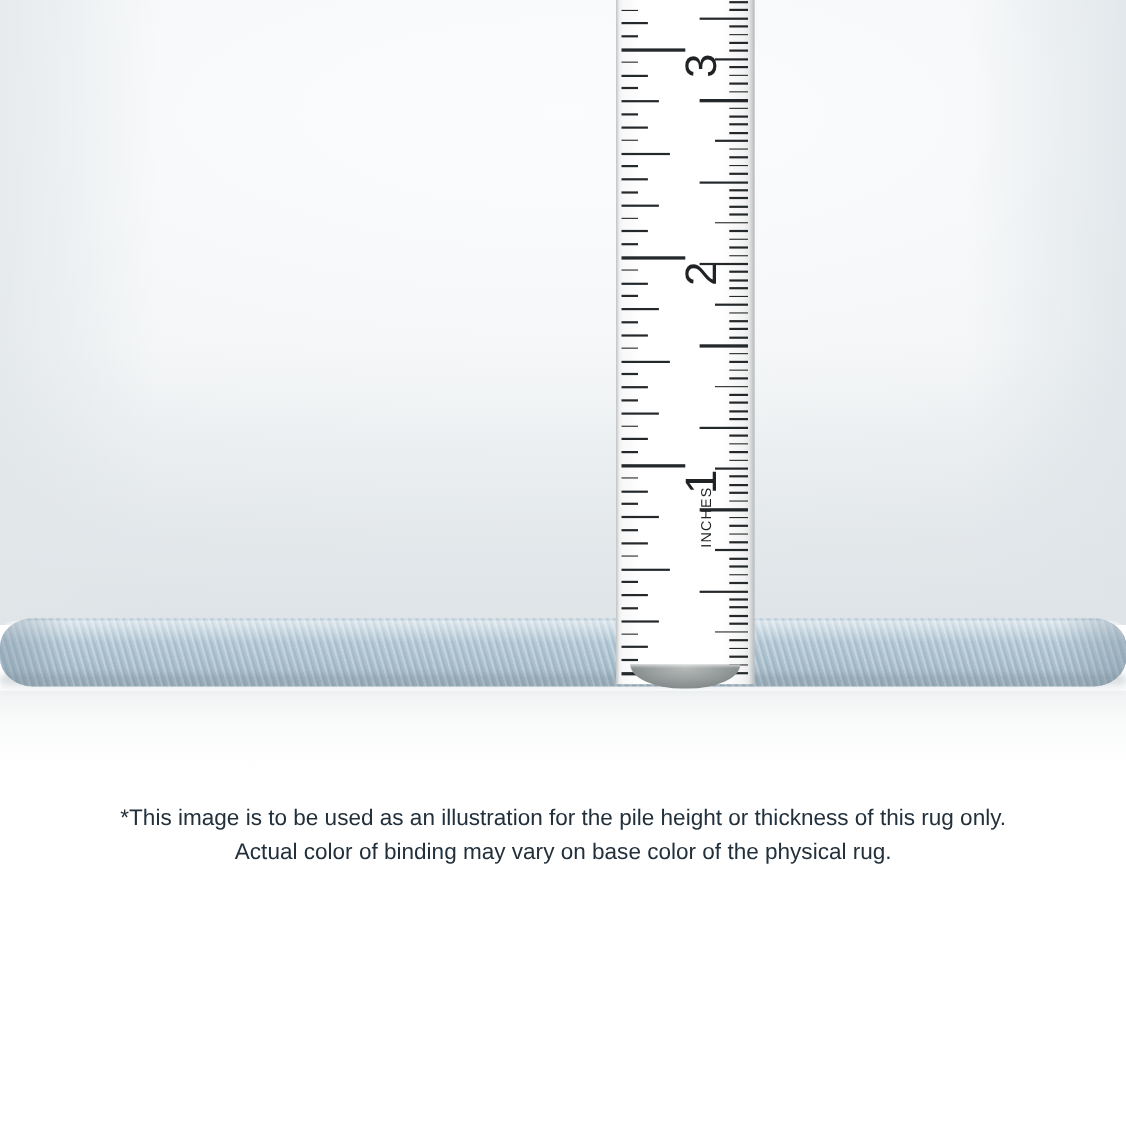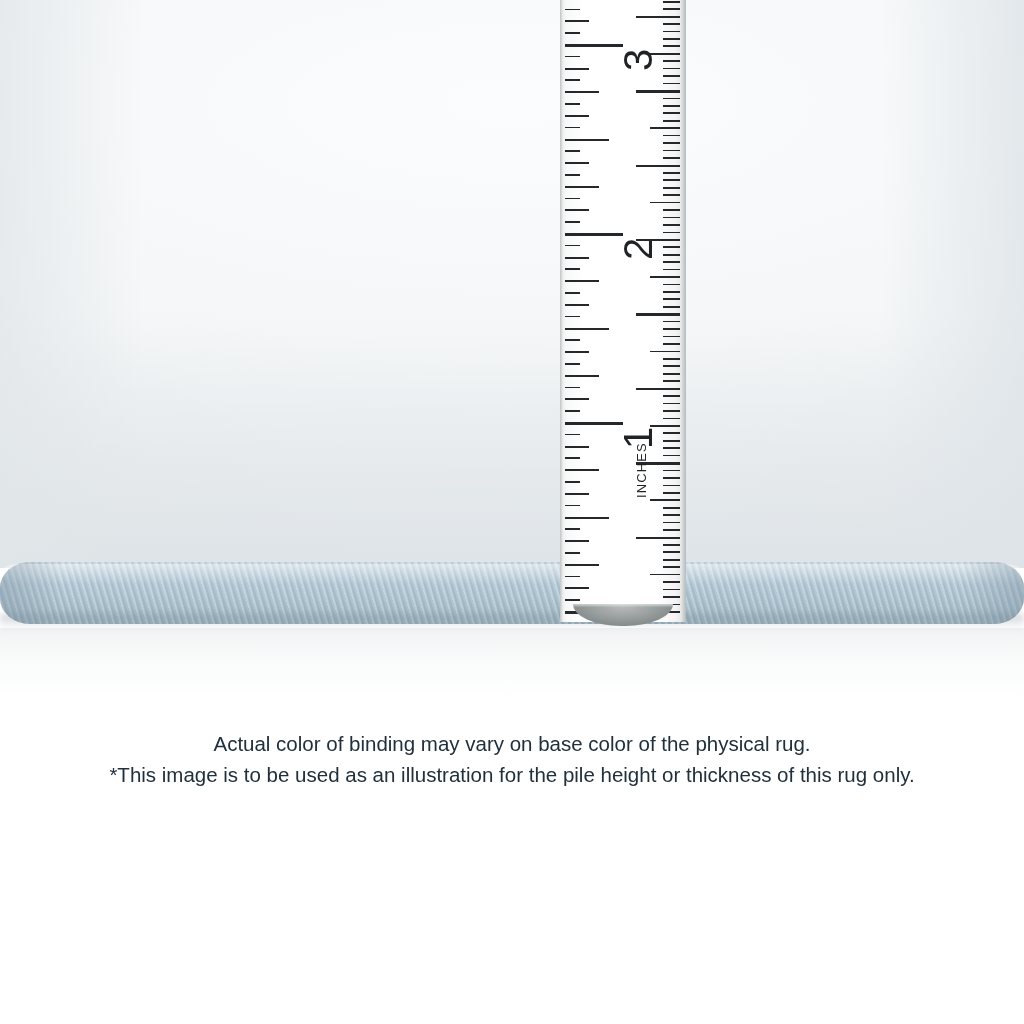--- a/index.html
+++ b/index.html
@@ -416,17 +416,17 @@
       <div class="unit-label">INCHES</div>
     </div>
     <div class="tape-edge-left"></div>
     <div class="tape-edge-right"></div>
     <div class="tape-tip-shadow"></div>
     <div class="tape-tip"></div>
 
   </div>
 
   <div class="caption">
+    <span class="line">*This image is to be used as an illustration for the pile height or thickness of this rug only.</span>
     <span class="line">Actual color of binding may vary on base color of the physical rug.</span>
-    <span class="line">*This image is to be used as an illustration for the pile height or thickness of this rug only.</span>
   </div>
 
 </div>
 
 </body></html>

